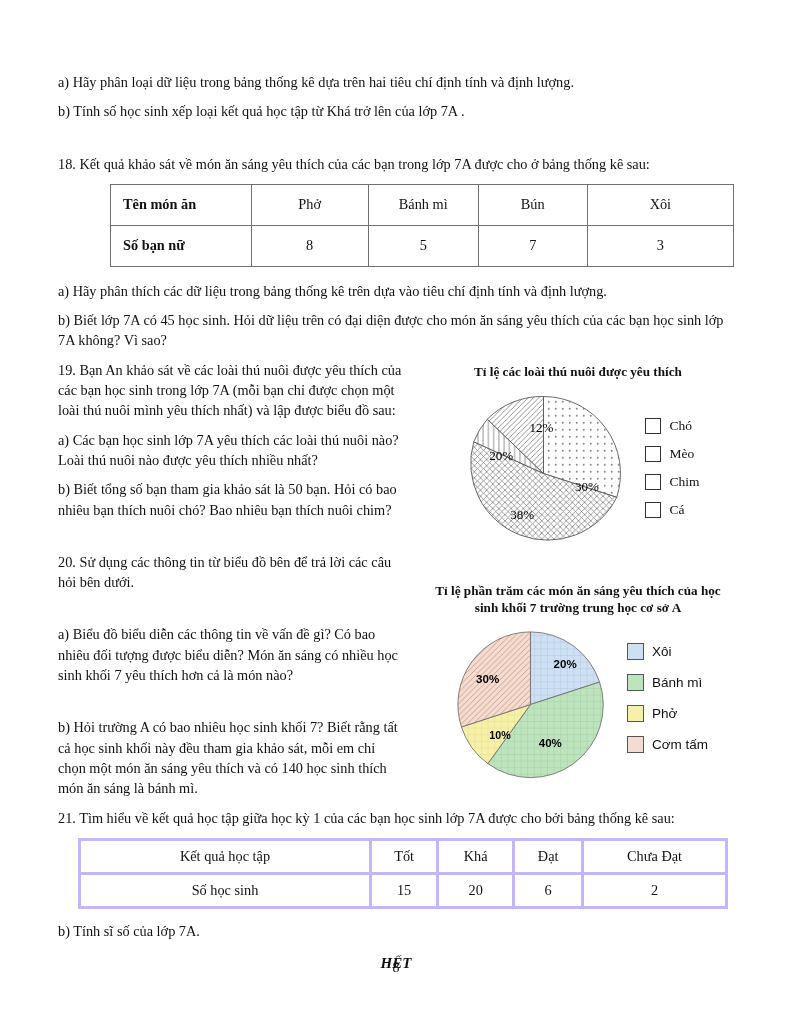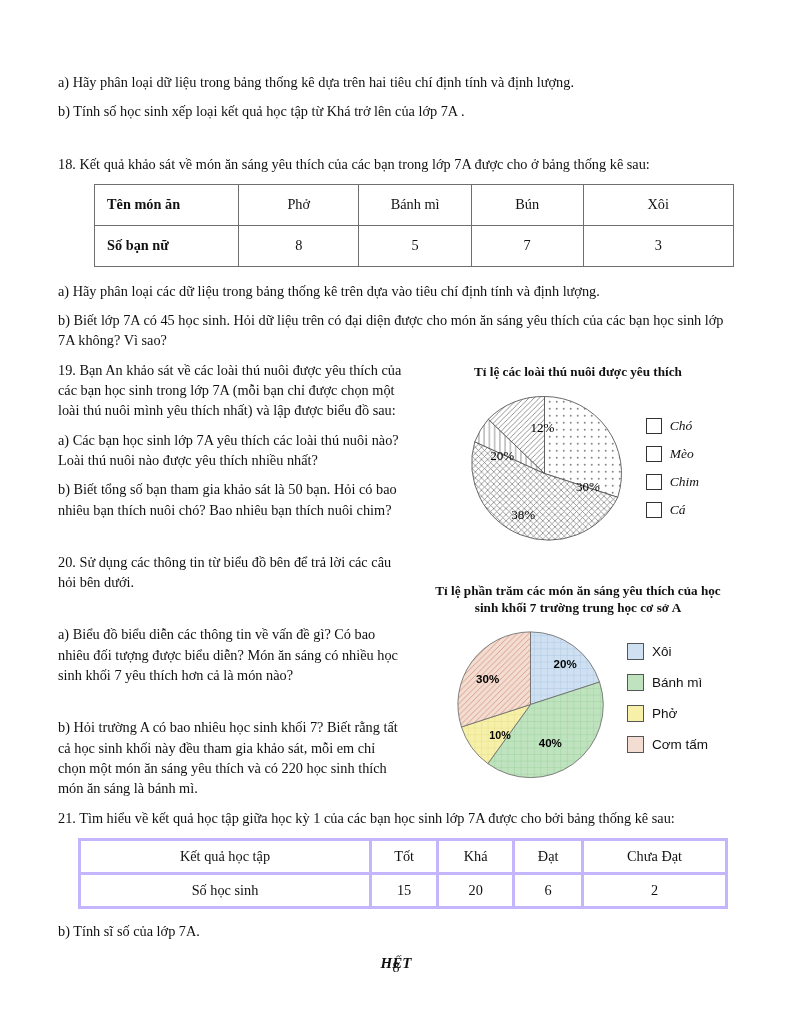--- a/index.html
+++ b/index.html
@@ -15,21 +15,21 @@
     position:absolute;
     left:0;top:0;width:792px;height:824px;
     box-sizing:border-box;
     padding:72px 58px 40px 58px;
   }
   p{margin:0 0 9px 0;line-height:1.42;font-size:14.3px;}
 
   
   table.tbl{
     border-collapse:collapse;
-    margin:10px 0 14px 36px;
+    margin:10px 0 14px 52px;
     font-size:14.3px;
   }
   table.tbl td{
     border:1px solid #6f6f6f;
     text-align:center;
     padding:9px 6px;
     height:22px;
   }
   table.tbl td.hd{font-weight:bold;text-align:left;padding-left:12px;}
 
@@ -38,21 +38,21 @@
   .colL{width:368px;}
   .colR{width:330px;padding-top:4px;}
 
   .chart-title{
     text-align:center;font-weight:bold;font-size:13.2px;
     font-family:"Liberation Serif", serif;
     margin-bottom:6px;line-height:1.25;
   }
 
   .pie-row{display:flex;align-items:center;justify-content:center;gap:14px;}
-  .legend{font-size:13.5px;font-style:italic;line-height:1.0;}
+  .legend{font-size:13.5px;line-height:1.0;}
   .legend .li{display:flex;align-items:center;gap:8px;margin-bottom:12px;}
   .swatch{width:14px;height:14px;border:1px solid #333;display:inline-block;}
 
   .legend2{font-size:13.5px;line-height:1.0;font-style:normal;
            font-family:"Liberation Sans", sans-serif;}
   .legend2 .li{display:flex;align-items:center;gap:8px;margin-bottom:14px;}
   .swatch2{width:15px;height:15px;border:1px solid #555;display:inline-block;}
 
   
   .chart2-wrap{margin-top:22px;}
@@ -96,31 +96,31 @@
     <tr>
       <td class="hd">Số bạn nữ</td>
       <td>8</td>
       <td>5</td>
       <td>7</td>
       <td>3</td>
     </tr>
   </tbody>
     </table>
 
-  <p>a) Hãy phân loại các dữ liệu trong bảng thống kê trên dựa vào tiêu chí định tính và định lượng.</p>
+  <p>a) Hãy phân thích các dữ liệu trong bảng thống kê trên dựa vào tiêu chí định tính và định lượng.</p>
   <p>b) Biết lớp 7A có 45 học sinh. Hỏi dữ liệu trên có đại diện được cho món ăn sáng yêu thích của các bạn học sinh lớp 7A không? Vì sao?</p>
 
   <div class="cols">
     <div class="colL">
       <p>19. Bạn An khảo sát về các loài thú nuôi được yêu thích của các bạn học sinh trong lớp 7A (mỗi bạn chỉ được chọn một loài thú nuôi mình yêu thích nhất) và lập được biểu đồ sau:</p>
       <p>a) Các bạn học sinh lớp 7A yêu thích các loài thú nuôi nào? Loài thú nuôi nào được yêu thích nhiều nhất?</p>
       <p>b) Biết tổng số bạn tham gia khảo sát là 50 bạn. Hỏi có bao nhiêu bạn thích nuôi chó? Bao nhiêu bạn thích nuôi chim?</p>
       <p class="sp">20. Sử dụng các thông tin từ biểu đồ bên để trả lời các câu hỏi bên dưới.</p>
       <p class="sp">a) Biểu đồ biểu diễn các thông tin về vấn đề gì? Có bao nhiêu đối tượng được biểu diễn? Món ăn sáng có nhiều học sinh khối 7 yêu thích hơn cả là món nào?</p>
-      <p class="sp">b) Hỏi trường A có bao nhiêu học sinh khối 7? Biết rằng tất cả học sinh khối này đều tham gia khảo sát, mỗi em chỉ chọn một món ăn sáng yêu thích và có 220 học sinh thích món ăn sáng là bánh mì.</p>
+      <p class="sp">b) Hỏi trường A có bao nhiêu học sinh khối 7? Biết rằng tất cả học sinh khối này đều tham gia khảo sát, mỗi em chỉ chọn một món ăn sáng yêu thích và có 140 học sinh thích món ăn sáng là bánh mì.</p>
     </div>
 
     <div class="colR">
 
       <div>
         <div class="chart-title">Tỉ lệ các loài thú nuôi được yêu thích</div>
         <div class="pie-row">
           <svg width="175" height="175" viewBox="0 0 200 200">
             <defs>
               <pattern id="pdots" width="8" height="8" patternUnits="userSpaceOnUse">

